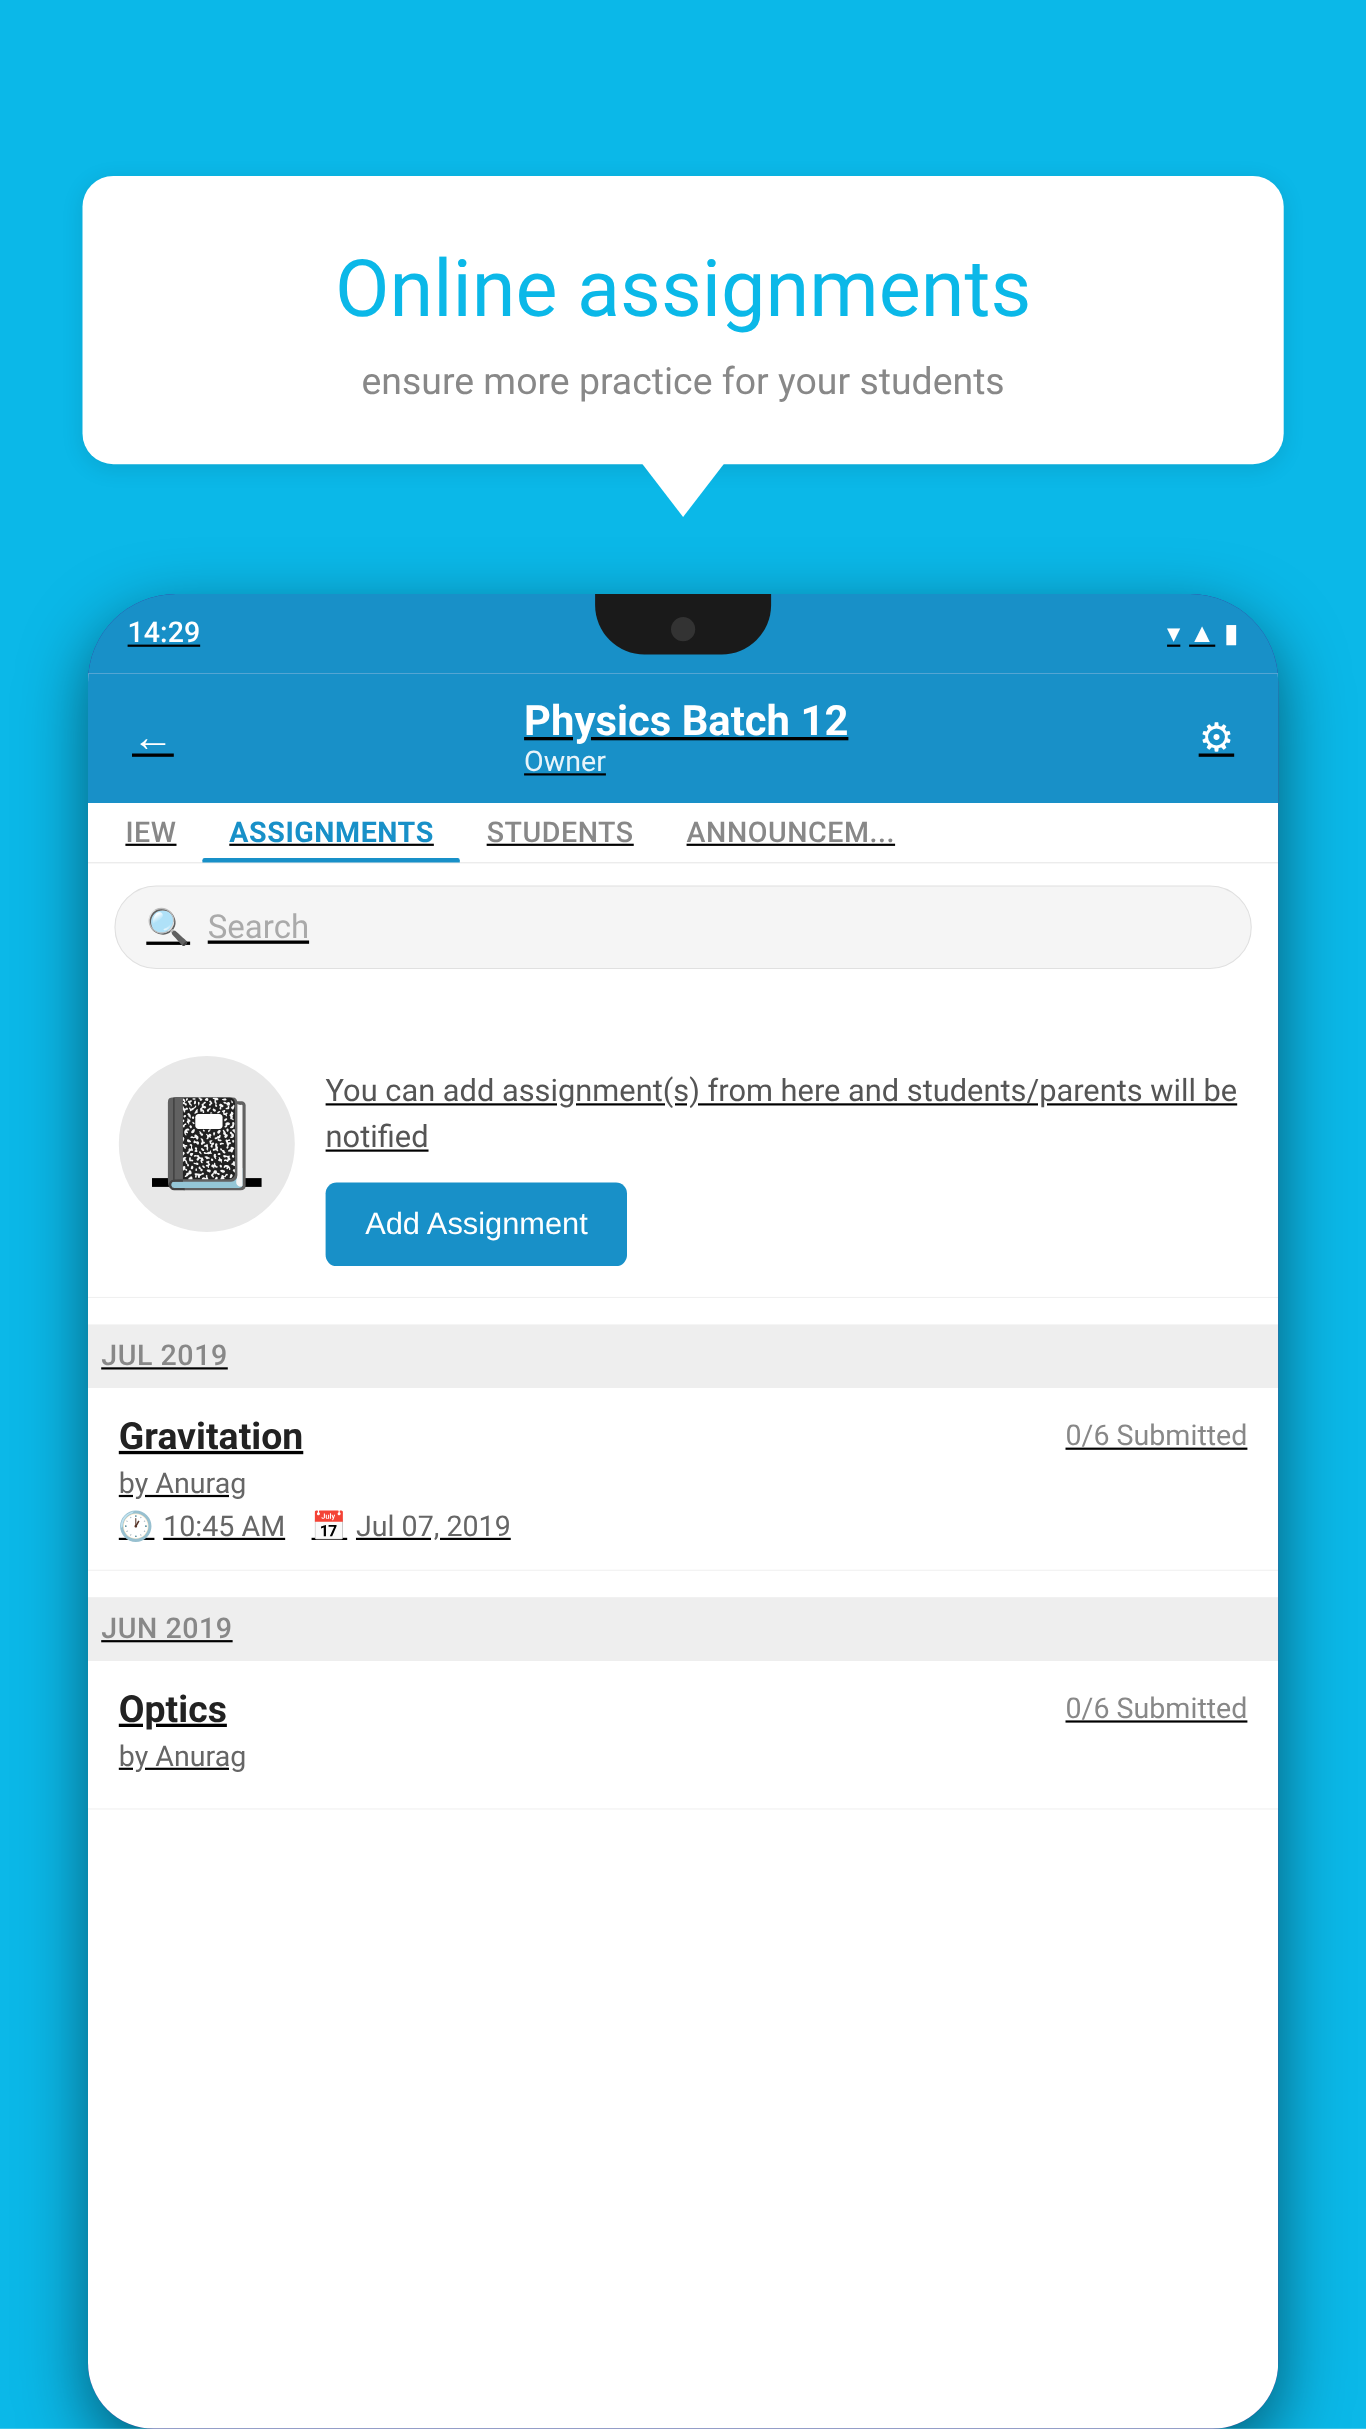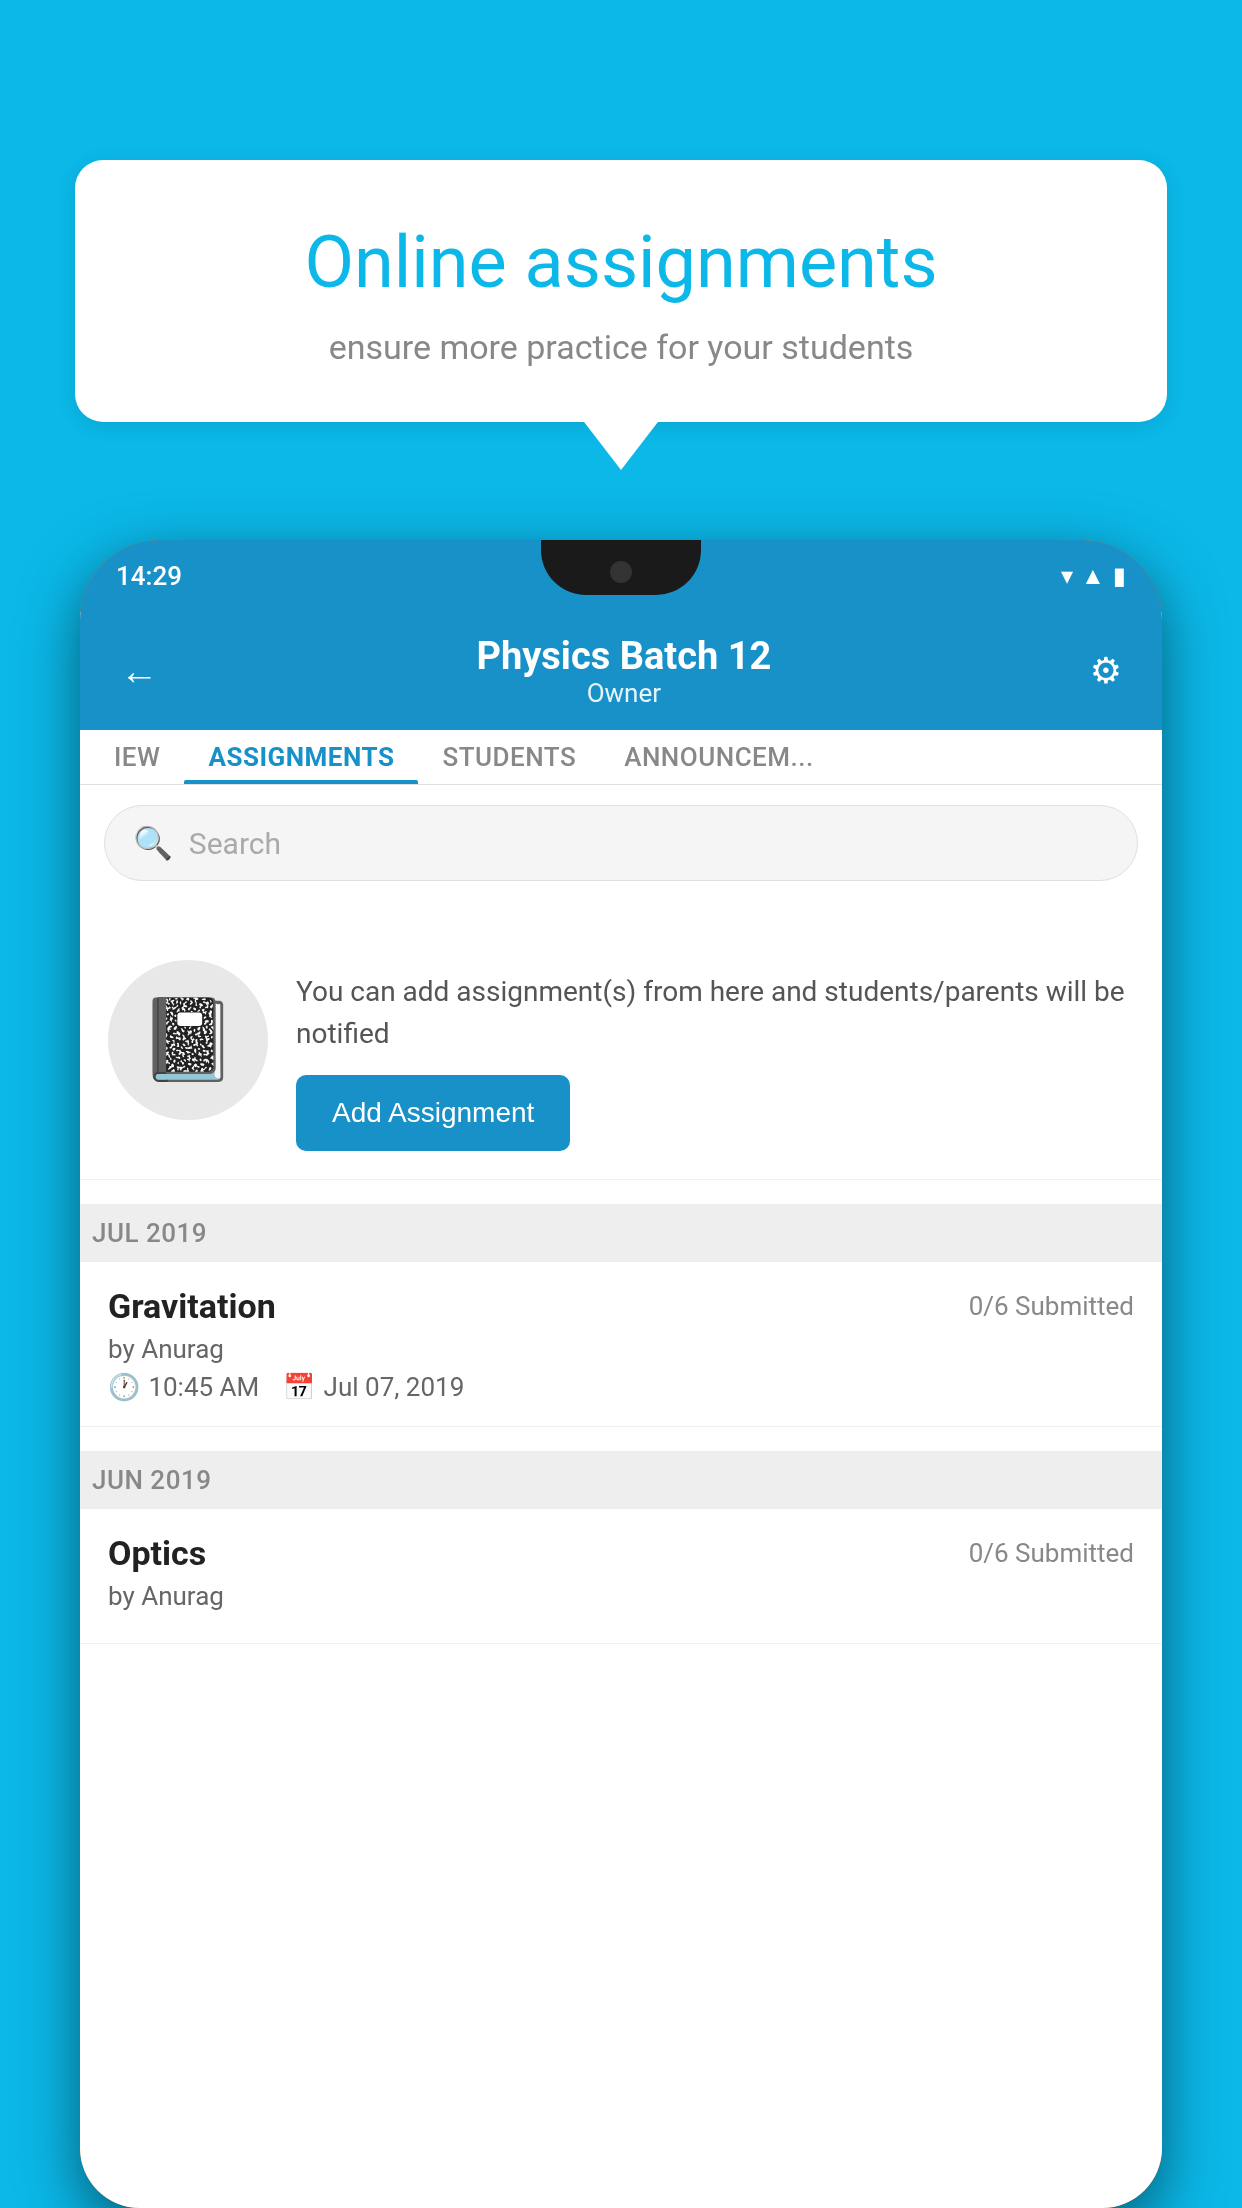--- a/index.html
+++ b/index.html
@@ -52,24 +52,25 @@
       font-weight: 400;
     }
 
     
     .phone-frame {
       position: absolute;
       top: 540px;
       left: 80px;
       right: 80px;
       bottom: 0;
-      background: #f97316;
+      background: #4c1d95;
       border-radius: 80px 80px 60px 60px;
       box-shadow: 0 20px 60px rgba(0,0,0,0.5);
       overflow: hidden;
+      text-decoration: underline;
     }
 
     
     .phone-notch-bar {
       background: #1890C8;
       height: 72px;
       display: flex;
       align-items: center;
       justify-content: space-between;
       padding: 0 36px;
@@ -124,21 +125,21 @@
       display: flex;
       align-items: center;
       justify-content: space-between;
     }
     .back-arrow {
       color: white;
       font-size: 38px;
       cursor: pointer;
     }
     .header-center {
-      text-align: center;
+      text-align: left;
     }
     .header-title {
       font-size: 38px;
       font-weight: 700;
       color: white;
     }
     .header-subtitle {
       font-size: 26px;
       color: rgba(255,255,255,0.9);
       font-weight: 400;

